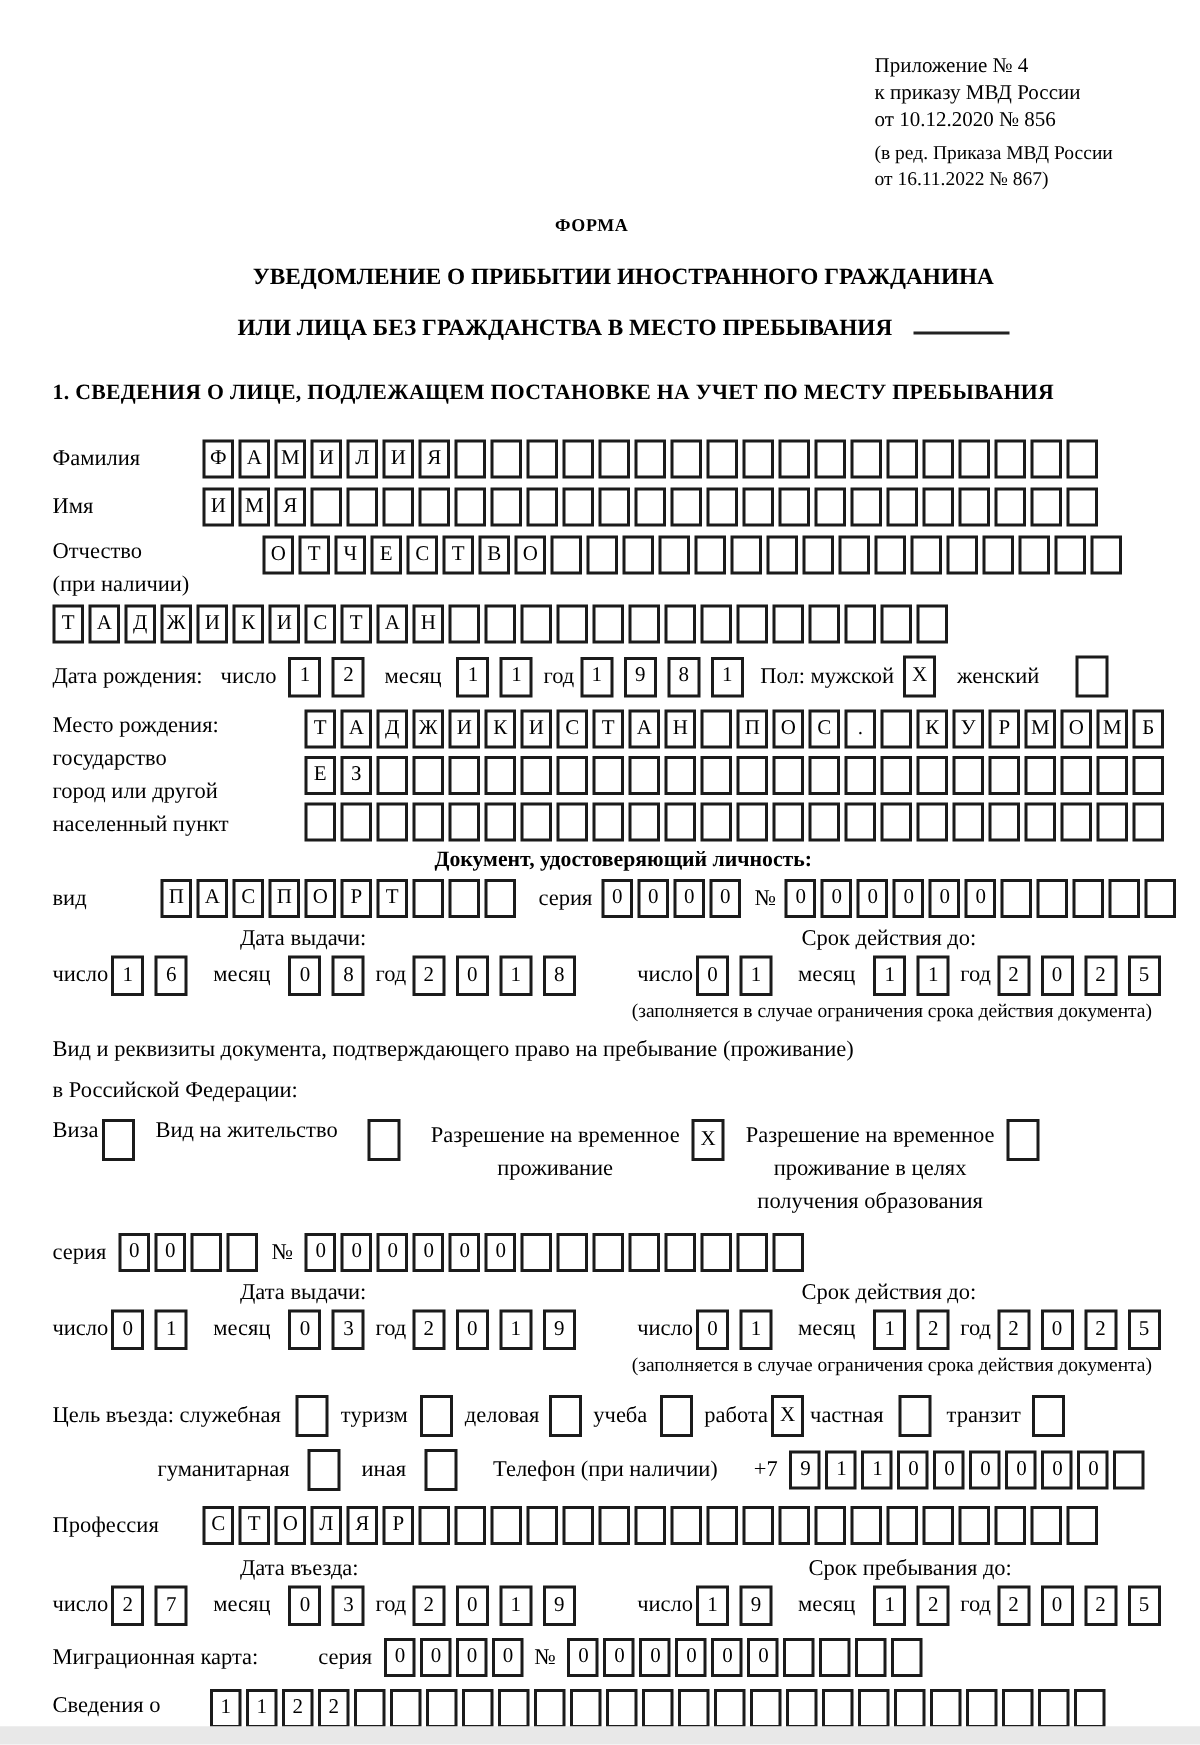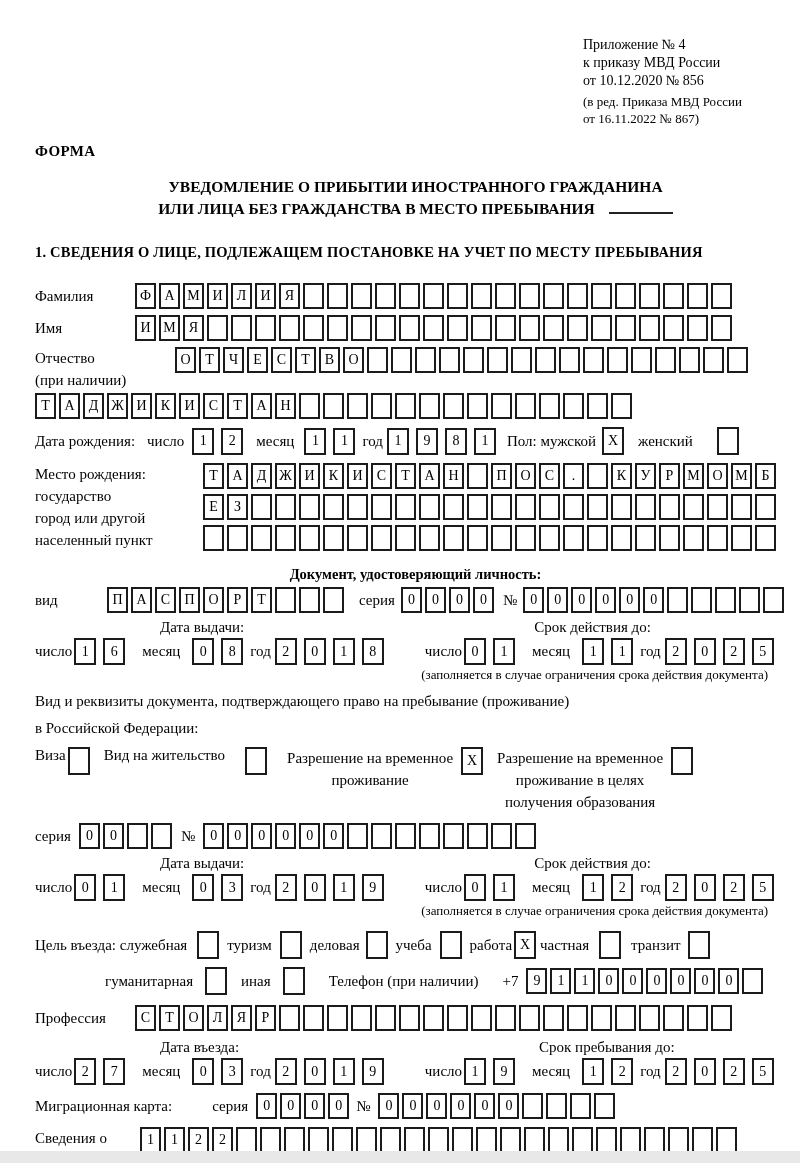--- a/index.html
+++ b/index.html
@@ -5,23 +5,23 @@
   * { box-sizing: border-box; }
   html,body { margin:0; padding:0; background:#e8e8e8; }
   .page {
     width:800px; height:1151px; margin:0 auto; background:#ffffff; color:#000;
     font-family:"Liberation Serif", serif; font-size:15px;
     padding:36px 4px 0 35px; position:relative; overflow:hidden;
   }
   .appendix { margin-left:548px; line-height:18px; font-size:14px; }
   .appendix .small { font-size:13px; line-height:17px; }
   .apx-gap { height:3px; }
-  .form-label { text-align:left; margin:16px 42px 0 0; font-weight:bold; font-size:15px; letter-spacing:.4px; }
+  .form-label { text-align:center; margin:16px 42px 0 0; font-weight:bold; font-size:12px; letter-spacing:.4px; }
   .title { text-align:center; font-weight:bold; font-size:15.5px; margin-top:16px; line-height:22px; }
-  .t2 { margin-top:0; }
+  .t2 { margin-top:12px; }
   .uline { display:inline-block; width:64px; border-bottom:2px solid #222; height:14px; margin-left:10px; }
   .sec-head { font-weight:bold; font-size:14.5px; margin-top:24px; letter-spacing:.2px; }
 
   .row { display:flex; align-items:center; margin-top:6px; flex-wrap:nowrap; }
   .row.top { align-items:flex-start; }
   .lbl { white-space:nowrap; flex:none; }
   .lblcol { display:flex; flex-direction:column; line-height:22px; flex:none; }
   .lblcol.center { text-align:center; }
   .cellcol { display:flex; flex-direction:column; gap:5px; }
   .cellcol.gap8 { gap:8px; }
@@ -305,21 +305,21 @@
           <span class="cell"></span>
           <span class="cell"></span>
           <span class="cell"></span>
           <span class="cell"></span>
           <span class="cell"></span>
           <span class="cell"></span>
         </span>
     </span>
   </div>
 
-  <div class="center-head" style="margin-top:15px">Документ, удостоверяющий личность:</div>
+  <div class="center-head" style="margin-top:4px">Документ, удостоверяющий личность:</div>
 
   <div class="row" style="margin-top:4px">
     <span class="lbl w72">вид</span>
     <span class="cells">
         <span class="cell">П</span>
         <span class="cell">А</span>
         <span class="cell">С</span>
         <span class="cell">П</span>
         <span class="cell">О</span>
         <span class="cell">Р</span>

